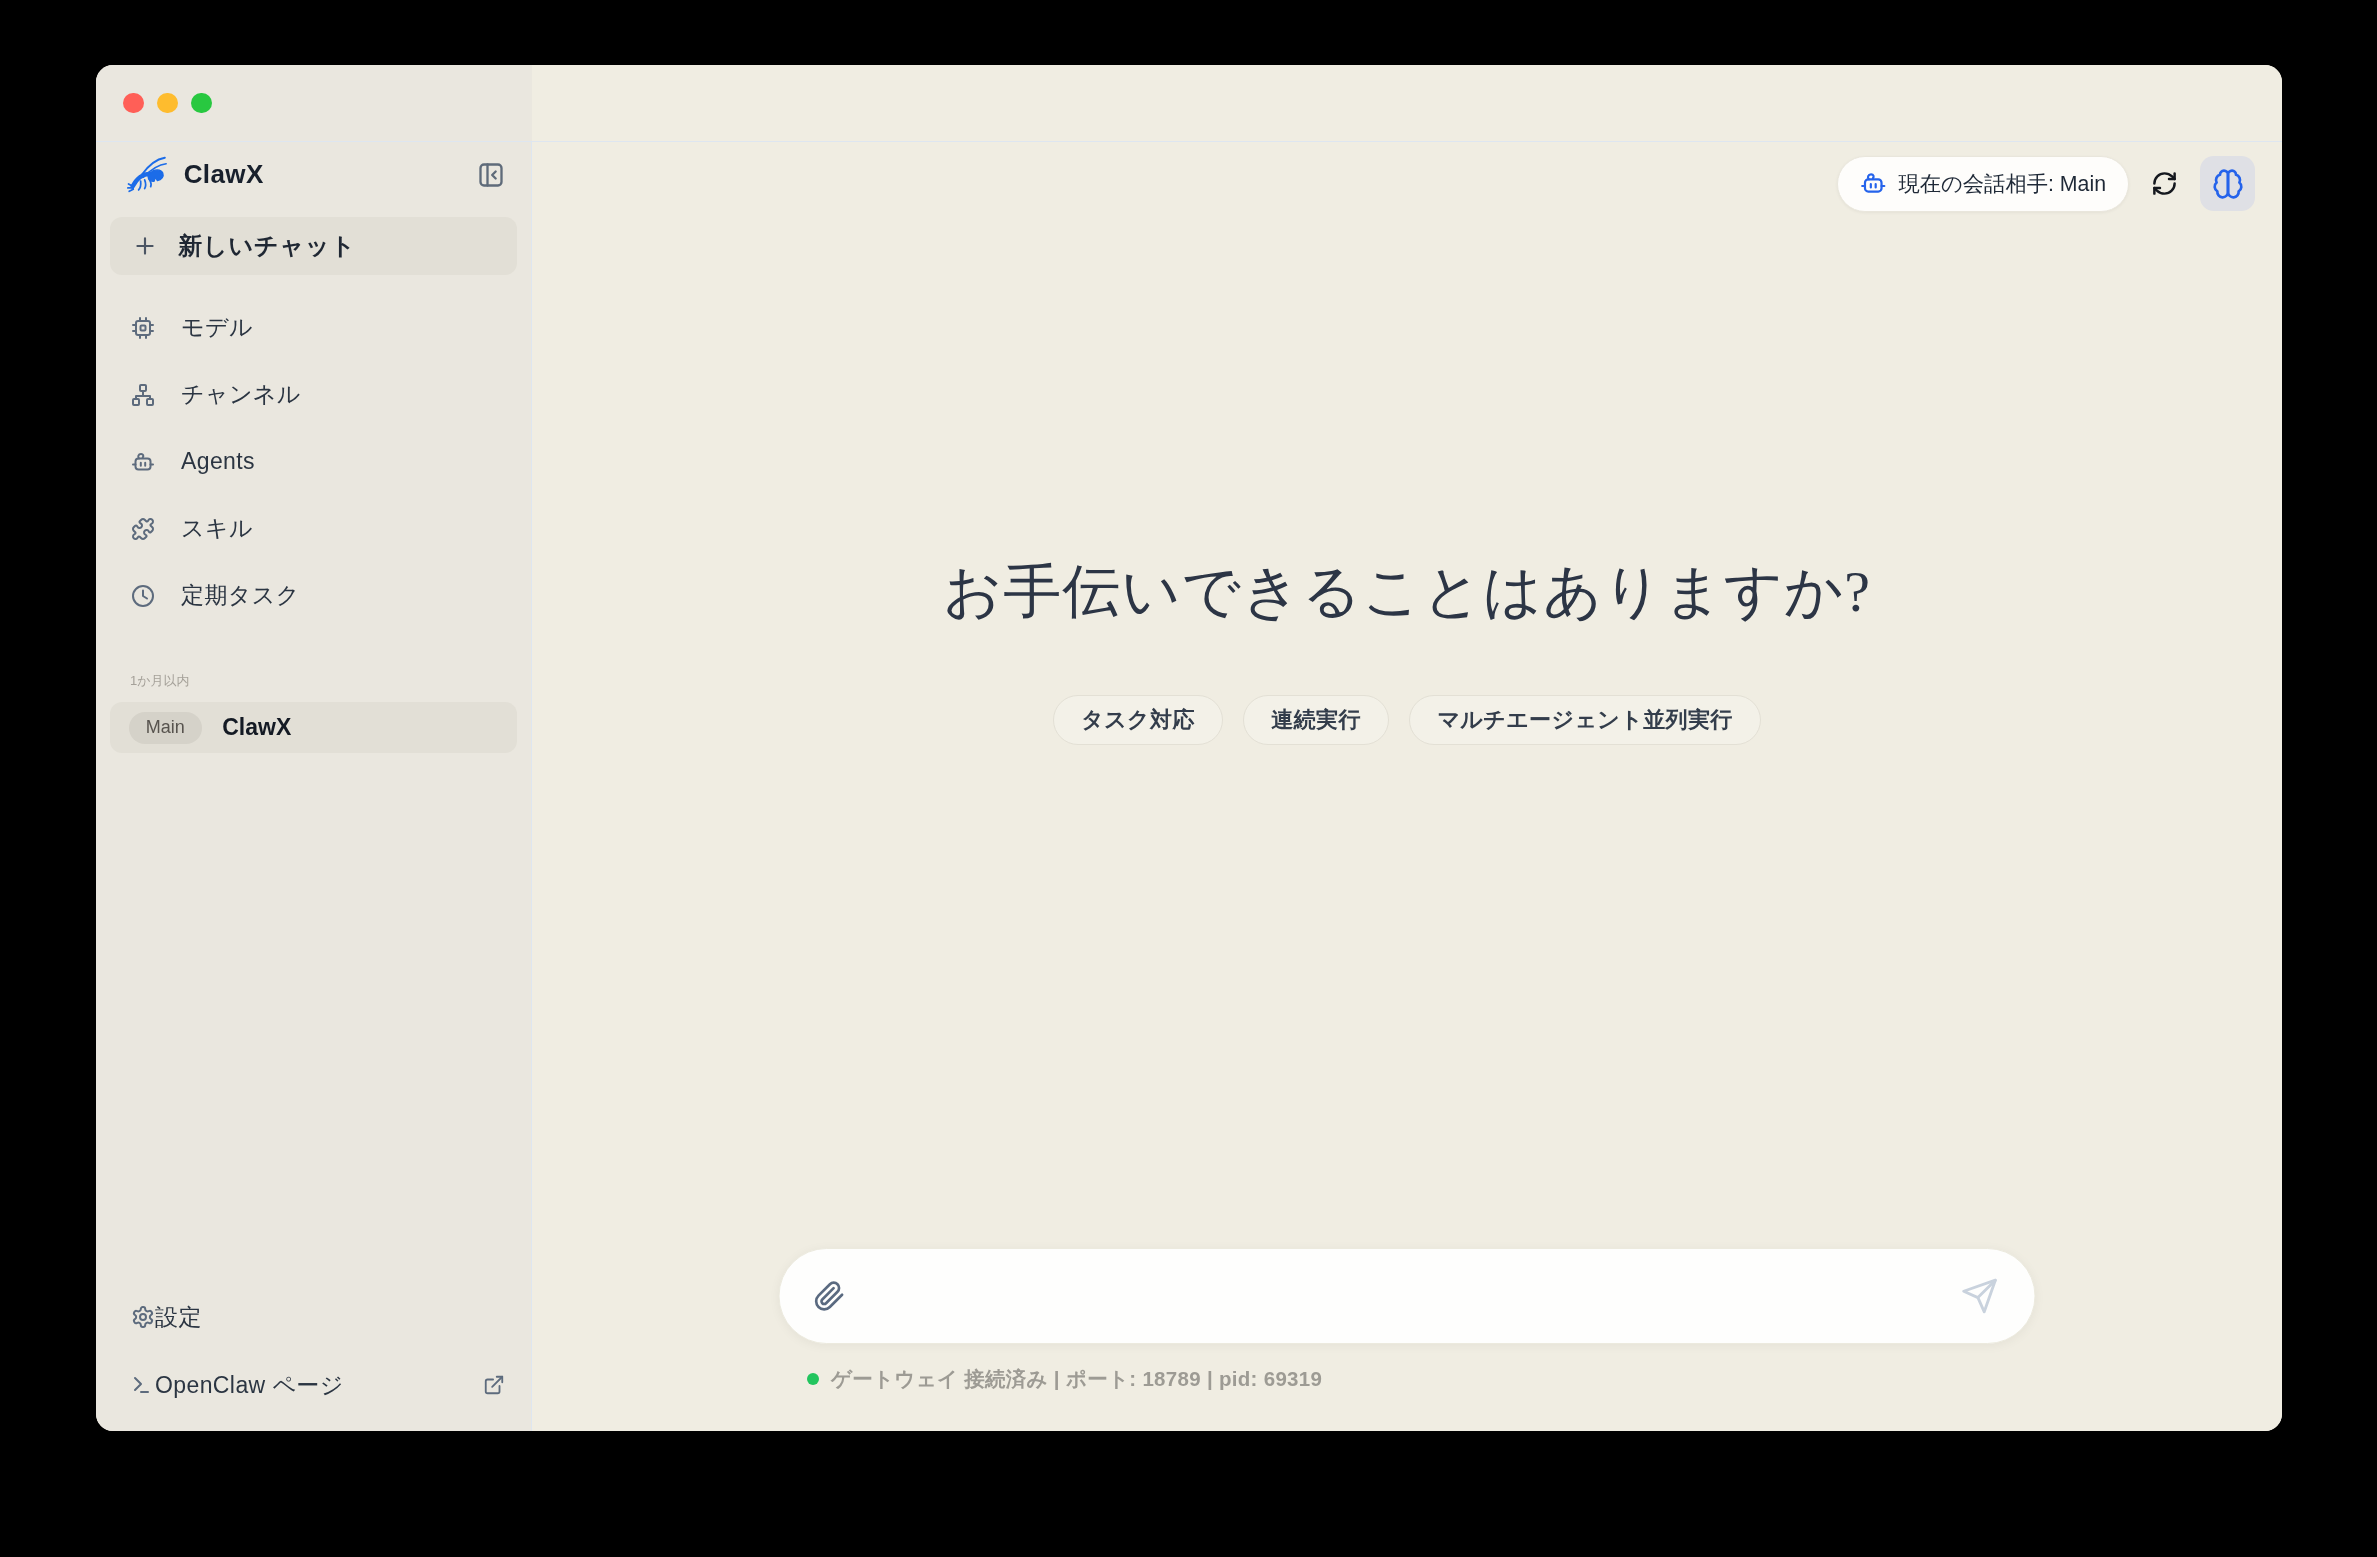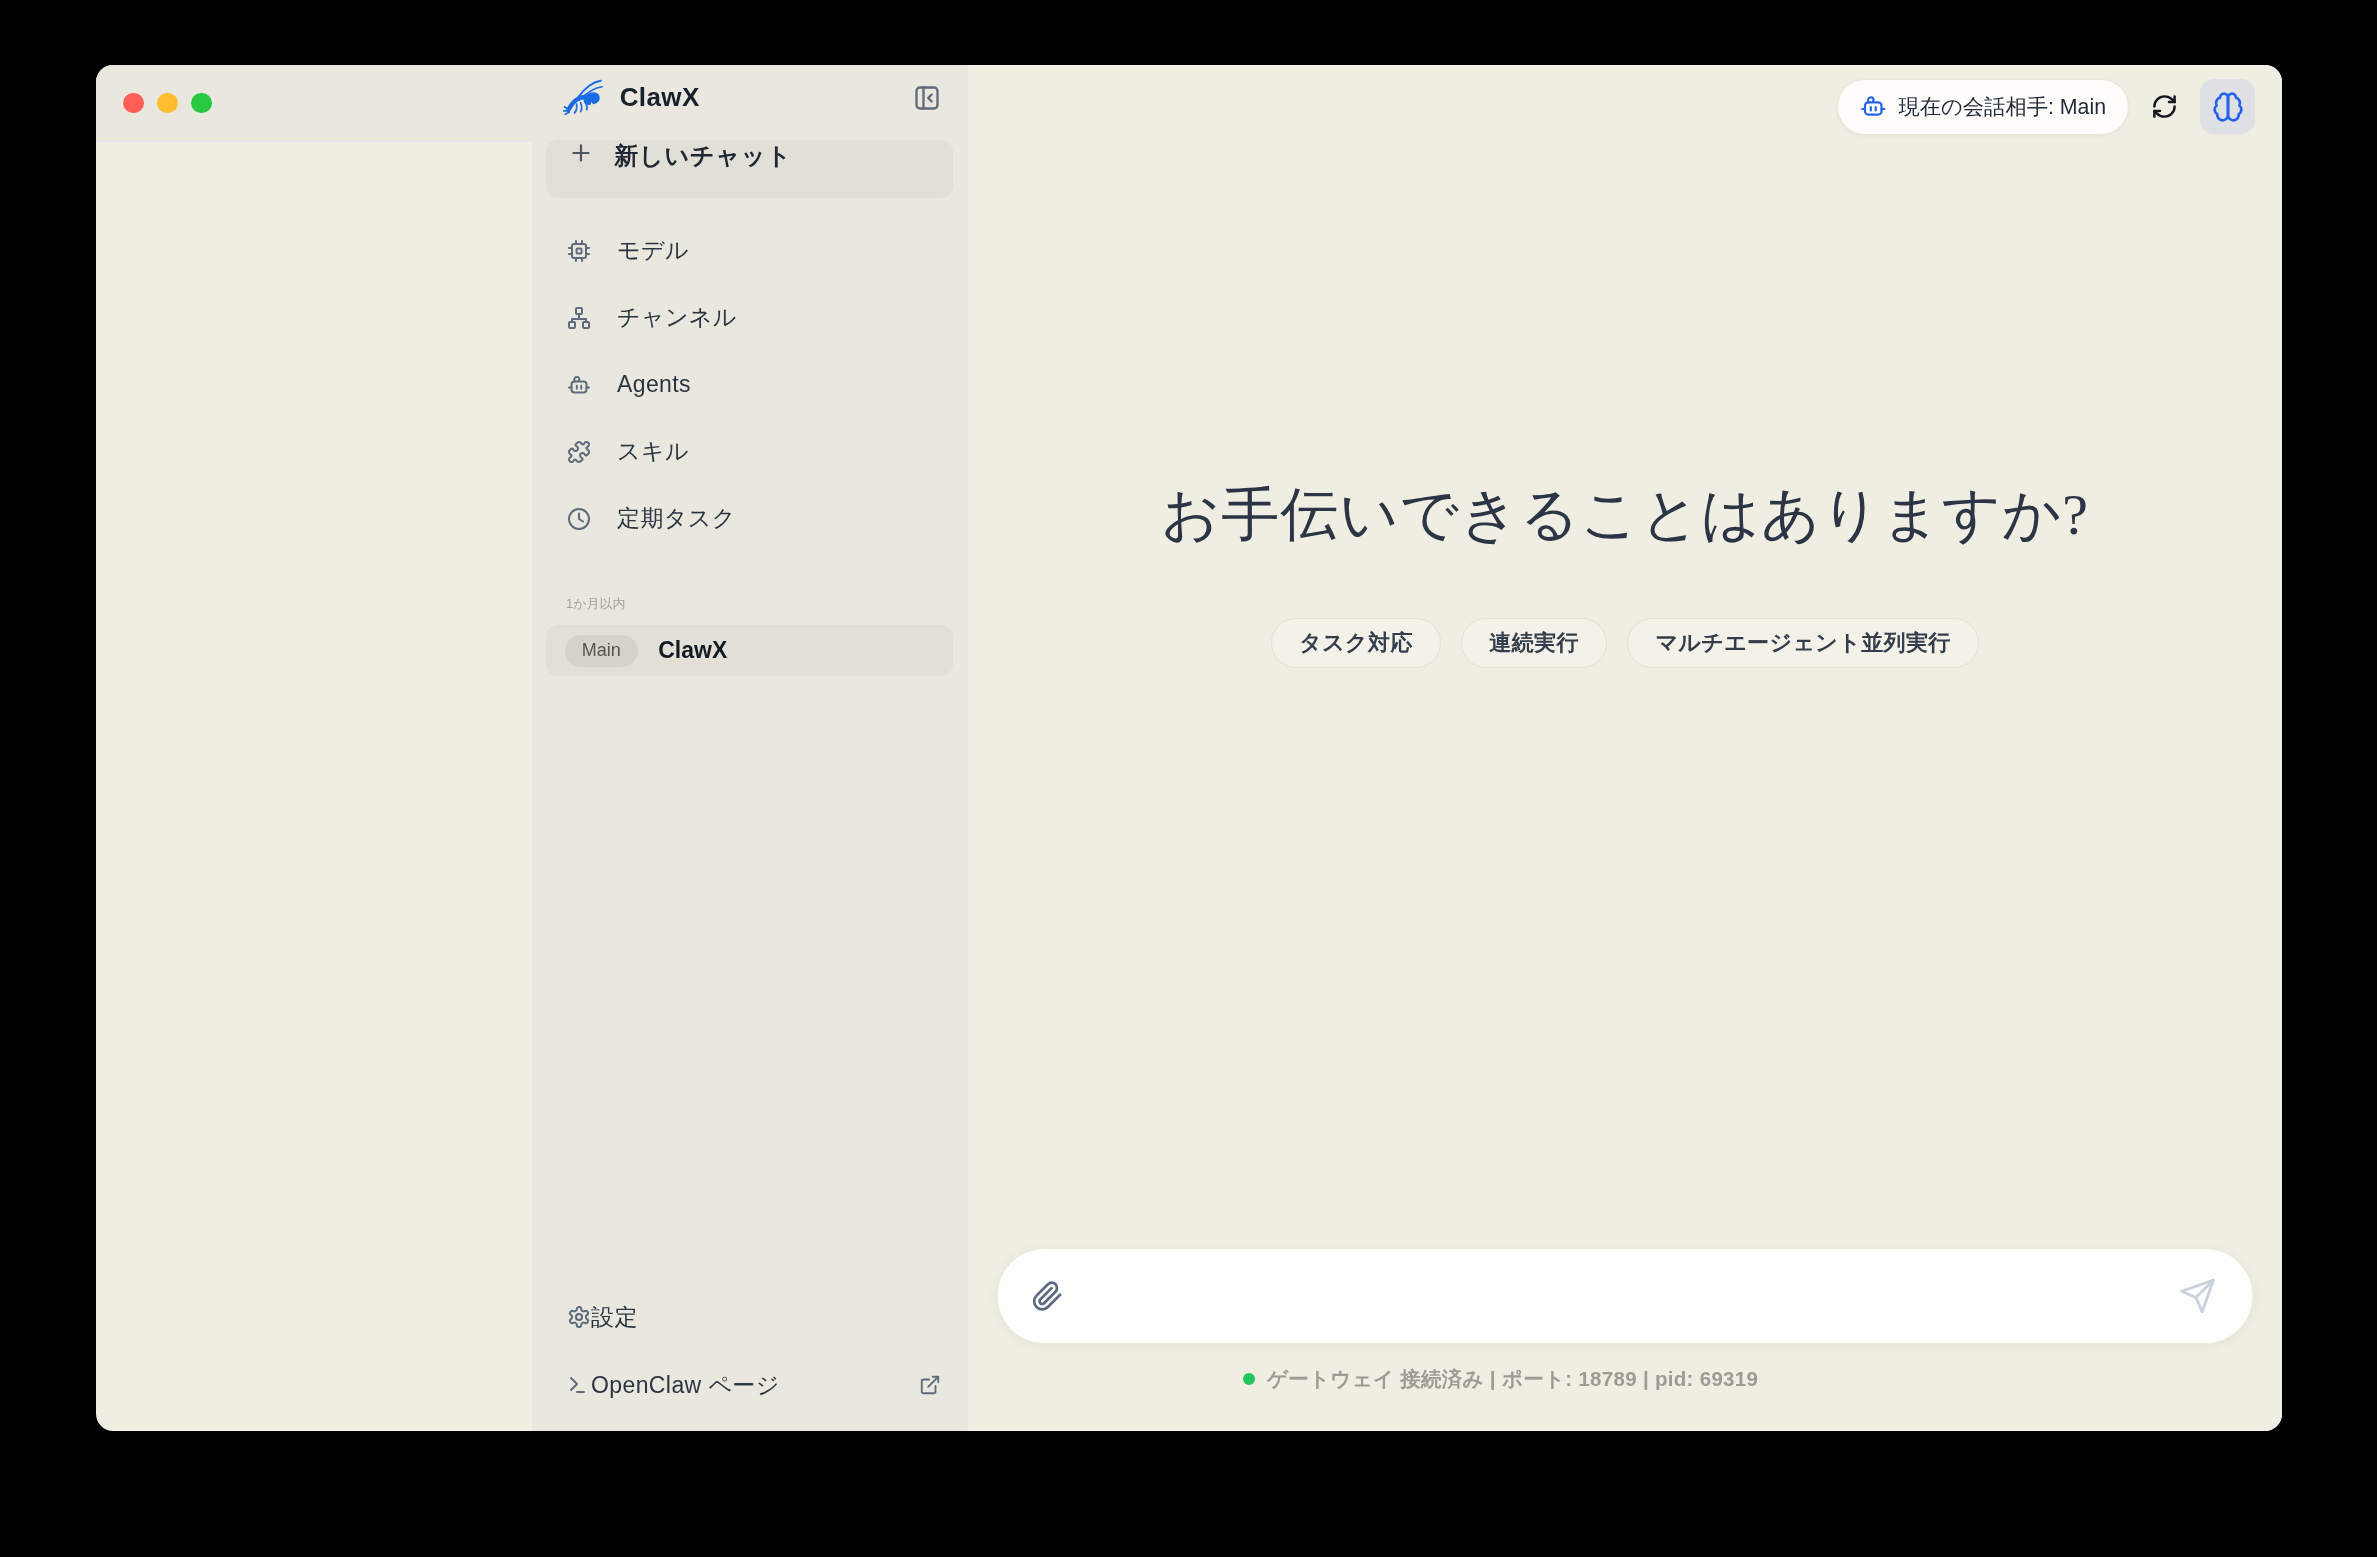--- a/index.html
+++ b/index.html
@@ -10,21 +10,21 @@
     font-family:"Liberation Sans","DejaVu Sans",sans-serif;
     -webkit-font-smoothing:antialiased;
   }
   svg { display:block; }
 
   .window {
     position:absolute; left:96px; top:65px;
     width:2186px; height:1366px;
     border-radius:17px; overflow:hidden;
     background:#f0ede2;
-    display:flex; flex-direction:row;
+    display:flex; flex-direction:column;
   }
 
   
   .titlebar { height:77px; flex-shrink:0; display:flex; border-bottom:1.7px solid #dee6f0; }
   .titlebar-left { width:436px; background:#eae7df; display:flex; align-items:center; padding-left:27px; gap:13.7px; }
   .titlebar-right { flex:1; background:#f0ede2; }
   .tl-dot { width:20.5px; height:20.5px; border-radius:50%; border:none; }
   .tl-close { background:#ff5f57; }
   .tl-min   { background:#febc2e; }
   .tl-zoom  { background:#28c840; }
@@ -36,21 +36,21 @@
 
   
   .brand-row { height:55px; margin-top:5.1px; padding:0 26px; display:flex; align-items:center; }
   .brand-logo { width:48px; height:43px; }
   .brand-title { margin-left:13.7px; font-size:26px; font-weight:700; color:#18202c; letter-spacing:0.4px; }
   .collapse-btn { margin-left:auto; background:none; border:none; color:#5f6b7a; cursor:pointer; }
   .collapse-btn svg { width:28px; height:28px; }
 
   .new-chat-btn {
     margin:15.4px 13.7px 0; height:58px; border:none; border-radius:12px;
-    background:#e2dfd6; display:flex; padding:0 22px; gap:20.5px; cursor:pointer;
+    background:#e2dfd6; display:flex; align-items:center; padding:0 22px; gap:20.5px; cursor:pointer;
   }
   .new-chat-btn svg { width:26px; height:26px; color:#4b5563; }
   .new-chat-label { font-size:24px; font-weight:600; color:#1f2733; letter-spacing:0.9px; }
 
   .nav { margin-top:19px; display:flex; flex-direction:column; }
   .nav-item { height:67px; display:flex; align-items:center; padding:0 26px 0 35px; gap:26px; cursor:pointer; background:none; border:none; }
   .nav-item svg { width:24px; height:24px; color:#5d6b7d; flex-shrink:0; }
   .nav-label { font-size:23px; font-weight:500; color:#2b3542; letter-spacing:0.4px; }
 
   .history { margin-top:43px; }

